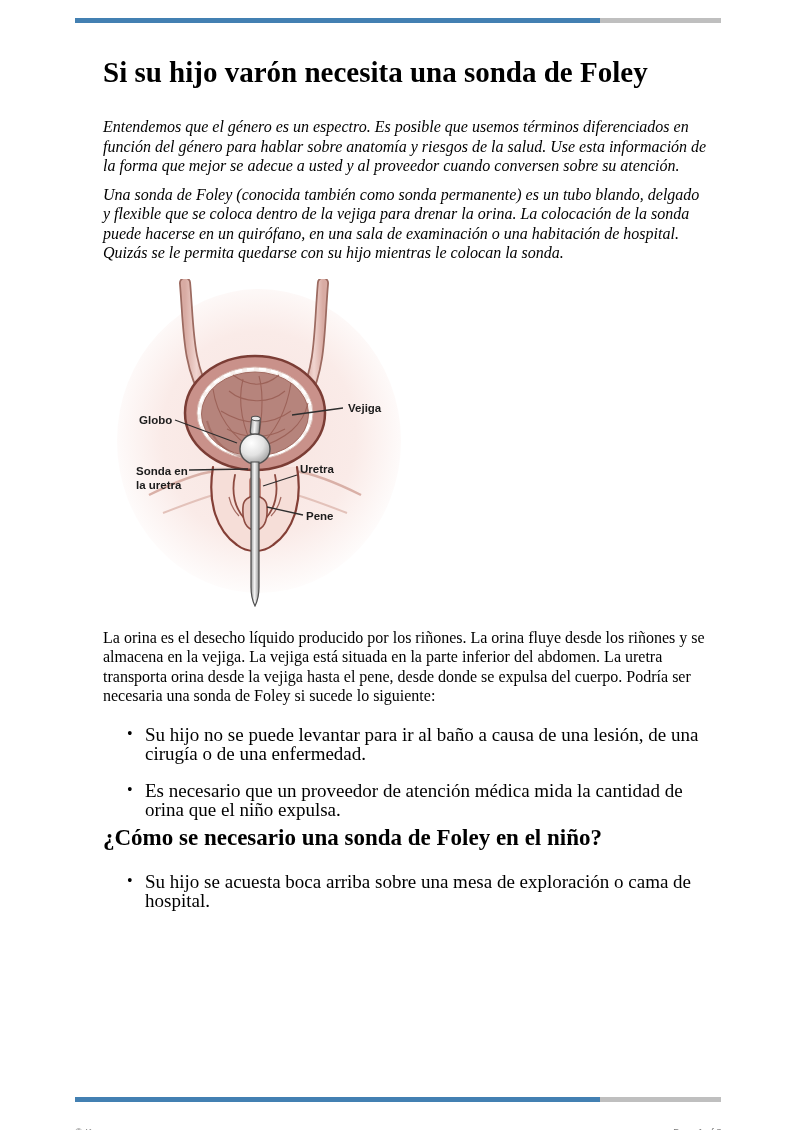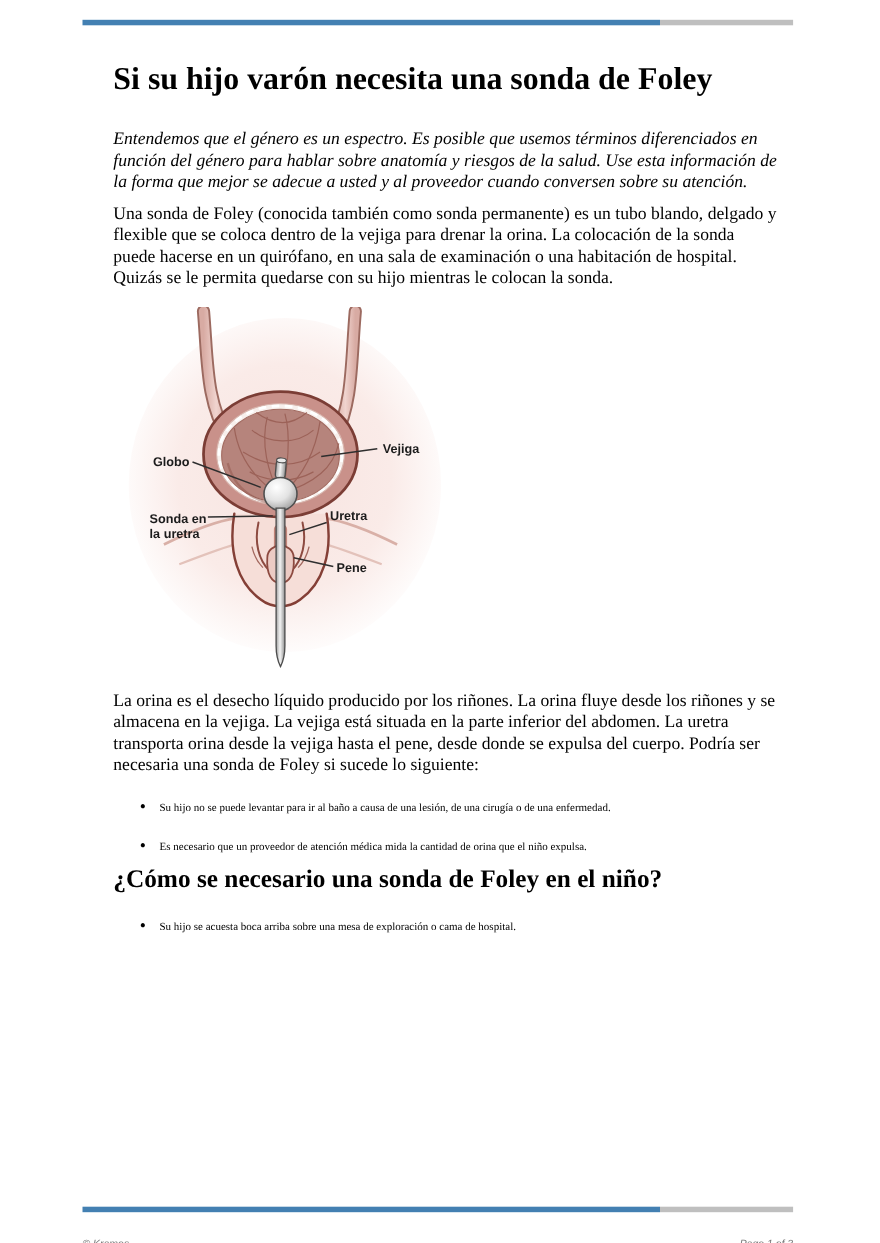--- a/index.html
+++ b/index.html
@@ -21,28 +21,28 @@
     font-size:9.5px; color:#7a7a7a;
   }
   
   .content { position:absolute; left:103px; top:0; width:604px; }
   h1 {
     margin:55px 0 0 0; max-width:560px;
     font-size:29px; line-height:35px; font-weight:bold; letter-spacing:0;
   }
   p { margin:0; font-size:16px; line-height:19.5px; }
   .intro-note { margin-top:27px; font-style:italic; }
-  .lead-paragraph { margin-top:9px; }
+  .lead-paragraph { margin-top:9px;font-style:italic; }
   h2 { margin:14px 0 0 0; font-size:23px; line-height:28px; font-weight:bold; }
   h2.h2-second { margin-top:4px; }
   .section-paragraph { margin-top:17px; }
   ul.bullets { list-style:none; margin:19px 0 0 0; padding:0; }
   ul.bullets li {
     position:relative; padding-left:42px; margin:0 0 17px 0;
-    font-size:10px; line-height:19.5px;
+    font-size:19px; line-height:19.5px;
   }
   ul.bullets li:last-child { margin-bottom:0; }
   ul.bullets li::before {
     content:"\2022"; position:absolute; left:24px; top:-1px; font-size:16px;
   }
   ul.bullets.single { margin-top:20px; }
   
   .figure { margin:16px 0 0 6px; width:332px; height:332px; }
   .figure svg { display:block; }
   .fig-label {

